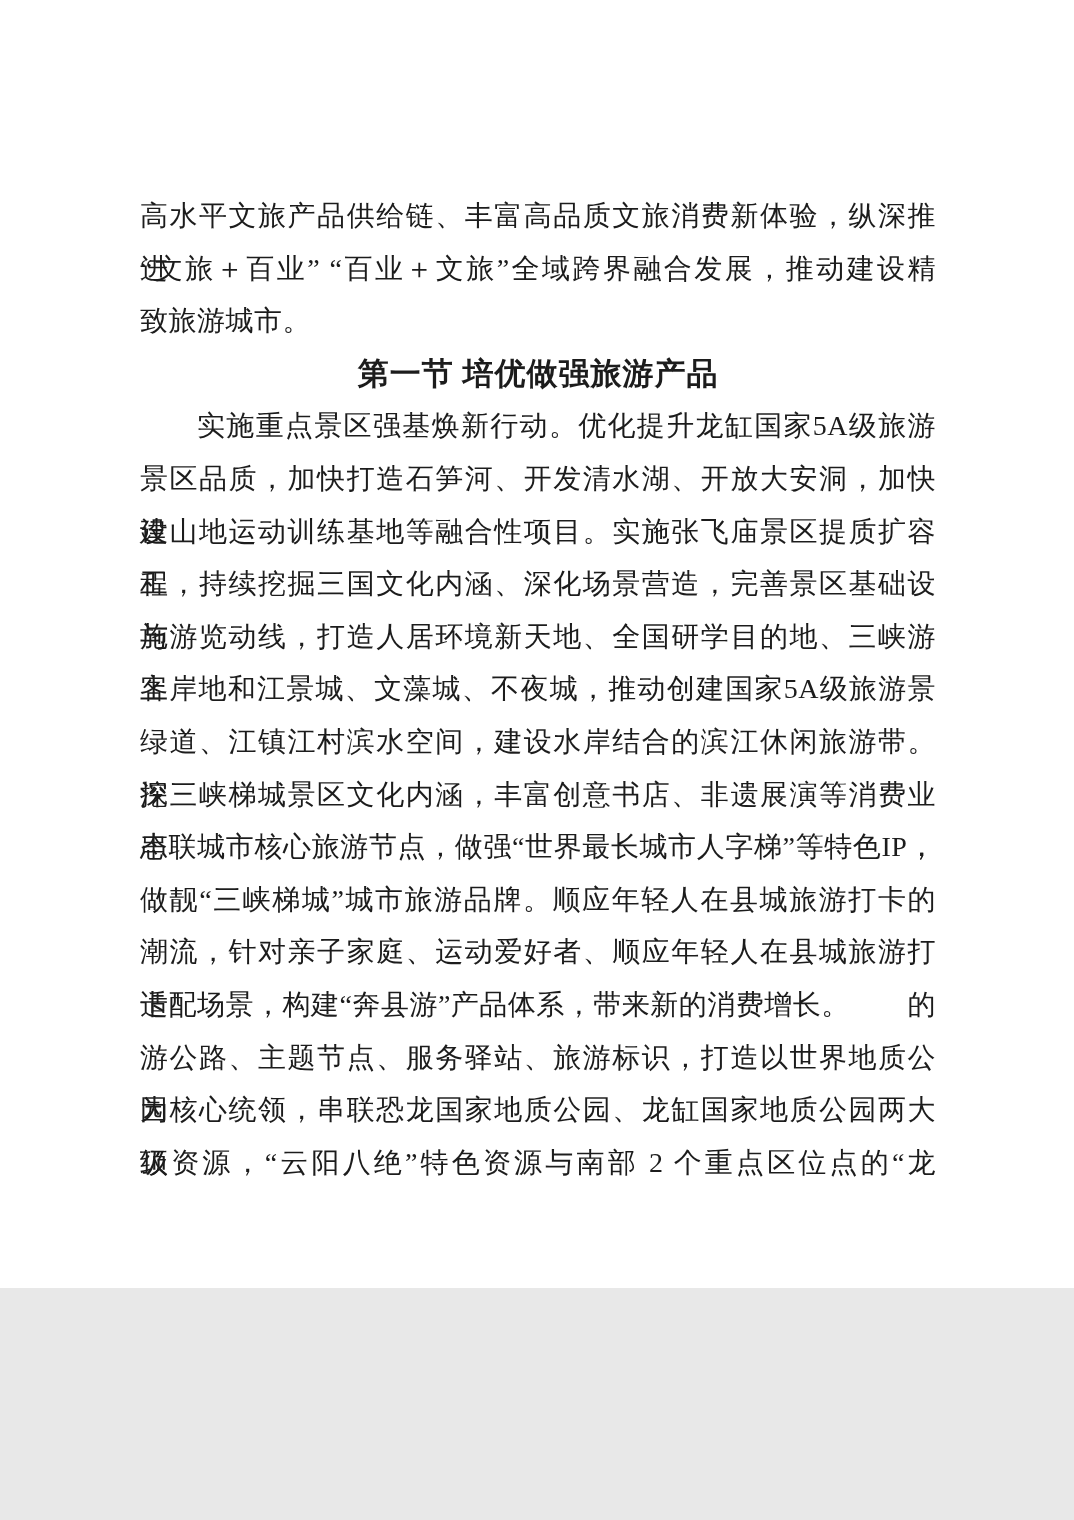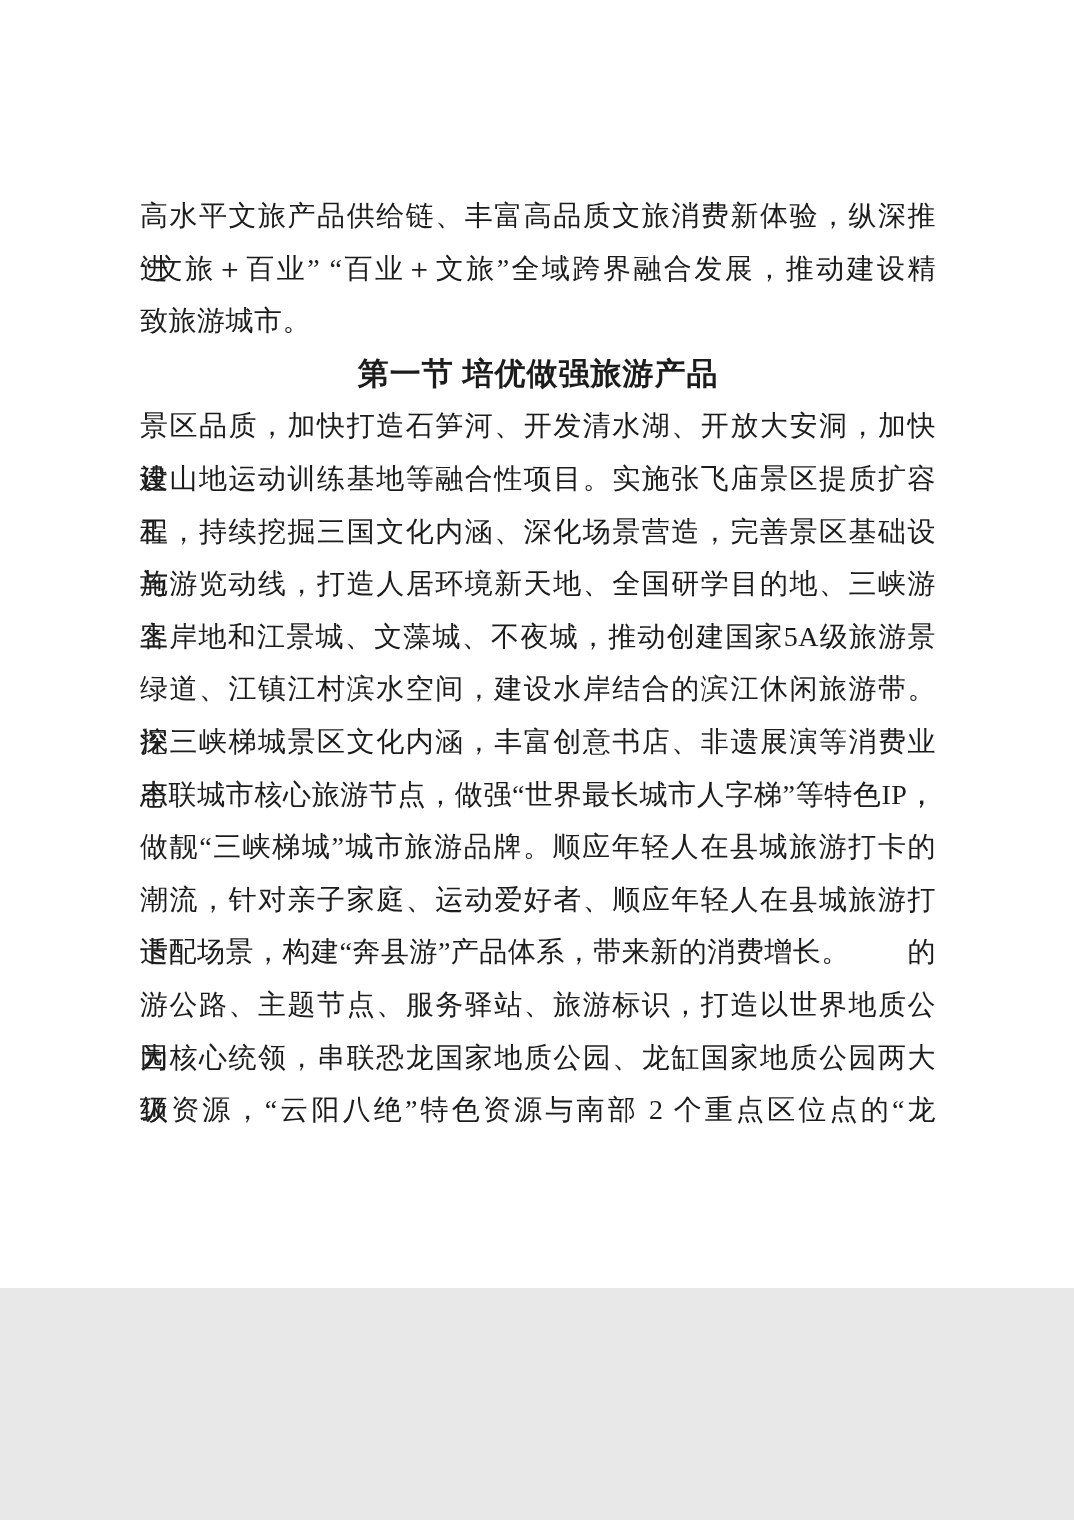--- a/index.html
+++ b/index.html
@@ -69,20 +69,21 @@
 
 <div class="page">
   <div class="content">
       <div class="paragraph">
         <div class="line justify">高水平文旅产品供给链、丰富高品质文旅消费新体验，纵深推进</div>
         <div class="line justify">“文旅＋百业” “百业＋文旅”全域跨界融合发展，推动建设精</div>
         <div class="line plain">致旅游城市。</div>
       </div>
       <div class="line heading">第一节  培优做强旅游产品</div>
       <div class="paragraph">
+        <div class="line justify indent">实施重点景区强基焕新行动。优化提升龙缸国家5A级旅游</div>
         <div class="line justify">景区品质，加快打造石笋河、开发清水湖、开放大安洞，加快建</div>
         <div class="line justify">设山地运动训练基地等融合性项目。实施张飞庙景区提质扩容工</div>
         <div class="line justify">程，持续挖掘三国文化内涵、深化场景营造，完善景区基础设施</div>
         <div class="line justify">与游览动线，打造人居环境新天地、全国研学目的地、三峡游客</div>
         <div class="line justify">上岸地和江景城、文藻城、不夜城，推动创建国家5A级旅游景</div>
         <div class="line justify">绿道、江镇江村滨水空间，建设水岸结合的滨江休闲旅游带。深</div>
         <div class="line justify">挖三峡梯城景区文化内涵，丰富创意书店、非遗展演等消费业态，</div>
         <div class="line justify">串联城市核心旅游节点，做强“世界最长城市人字梯”等特色IP，</div>
         <div class="line justify">做靓“三峡梯城”城市旅游品牌。顺应年轻人在县城旅游打卡的</div>
         <div class="line justify">潮流，针对亲子家庭、运动爱好者、顺应年轻人在县城旅游打卡的</div>

